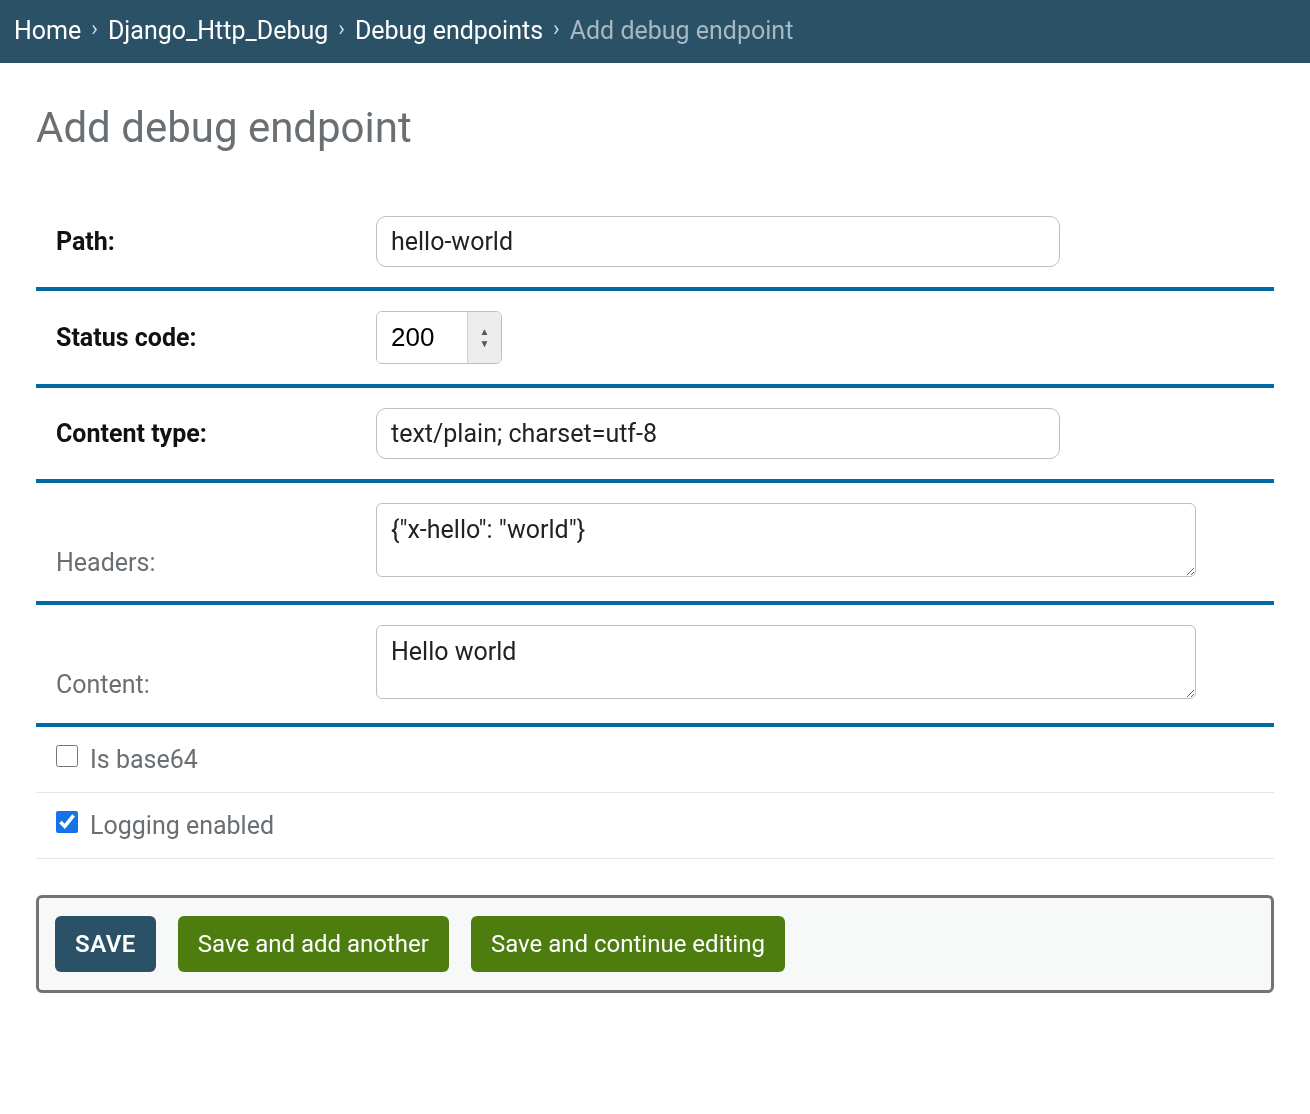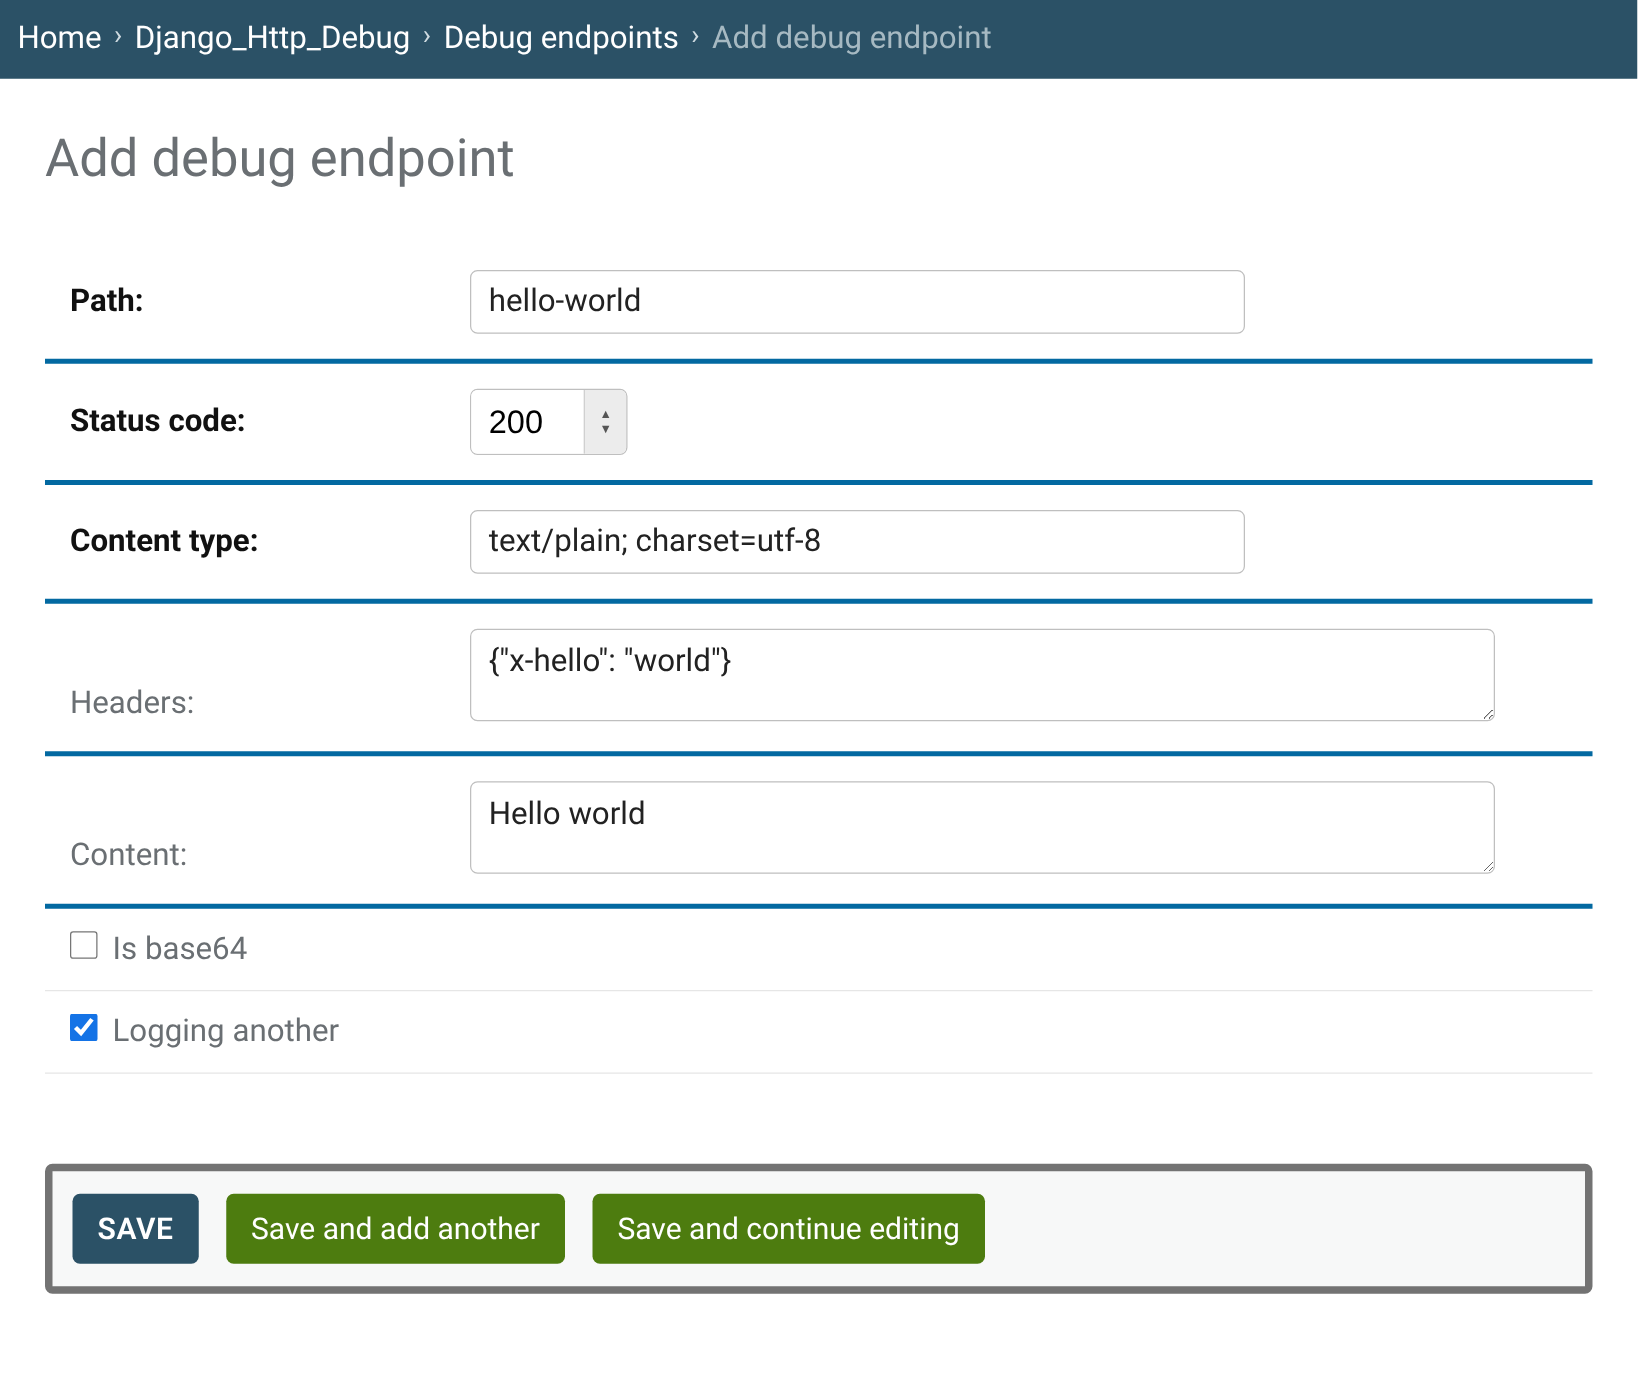--- a/index.html
+++ b/index.html
@@ -56,21 +56,21 @@
   input[type="number"].num,
   textarea.ta {
     font-family: inherit;
     font-size: 25px;
     padding: 10px 14px;
     border: 1px solid #bfbfbf;
     border-radius: 6px;
     background: #fff;
     color: #222;
   }
-  input[type="text"].txt { width: 620px; }
+  input[type="text"].txt { width: 684px; border-radius: 10px; }
   textarea.ta {
     width: 820px;
     height: 74px;
     resize: both;
     line-height: 1.3;
   }
 
   
   .num-wrap { display: inline-flex; align-items: stretch; border: 1px solid #bfbfbf; border-radius: 6px; overflow: hidden; }
   .num-wrap input[type="text"] {
@@ -86,22 +86,22 @@
     padding: 18px 0 18px 20px;
     border-bottom: 1px solid #e6e6e6;
     font-size: 25px;
     color: #6a6f73;
   }
   .check-row input[type="checkbox"] {
     width: 22px; height: 22px; accent-color: #1473e6; cursor: pointer;
   }
 
   .submit-bar {
-    margin-top: 72px;
-    border: 6px solid #737373;
+    margin-top: 36px;
+    border: 3px solid #737373;
     border-radius: 6px;
     background: #f7f8f8;
     padding: 18px 16px;
     display: flex;
     gap: 22px;
   }
   .btn {
     font-family: inherit;
     font-size: 24px;
     padding: 14px 20px;
@@ -170,21 +170,21 @@
     </div>
   </div>
 
   <div class="check-row">
     <input type="checkbox" style="">
     <span>Is base64</span>
   </div>
 
   <div class="check-row">
     <input type="checkbox" checked="" style="">
-    <span>Logging another</span>
+    <span>Logging enabled</span>
   </div>
 
   <div class="submit-bar">
     <button class="btn btn-primary">SAVE</button>
     <button class="btn btn-secondary">Save and add another</button>
     <button class="btn btn-secondary">Save and continue editing</button>
   </div>
 </div>
 
 </body></html>

